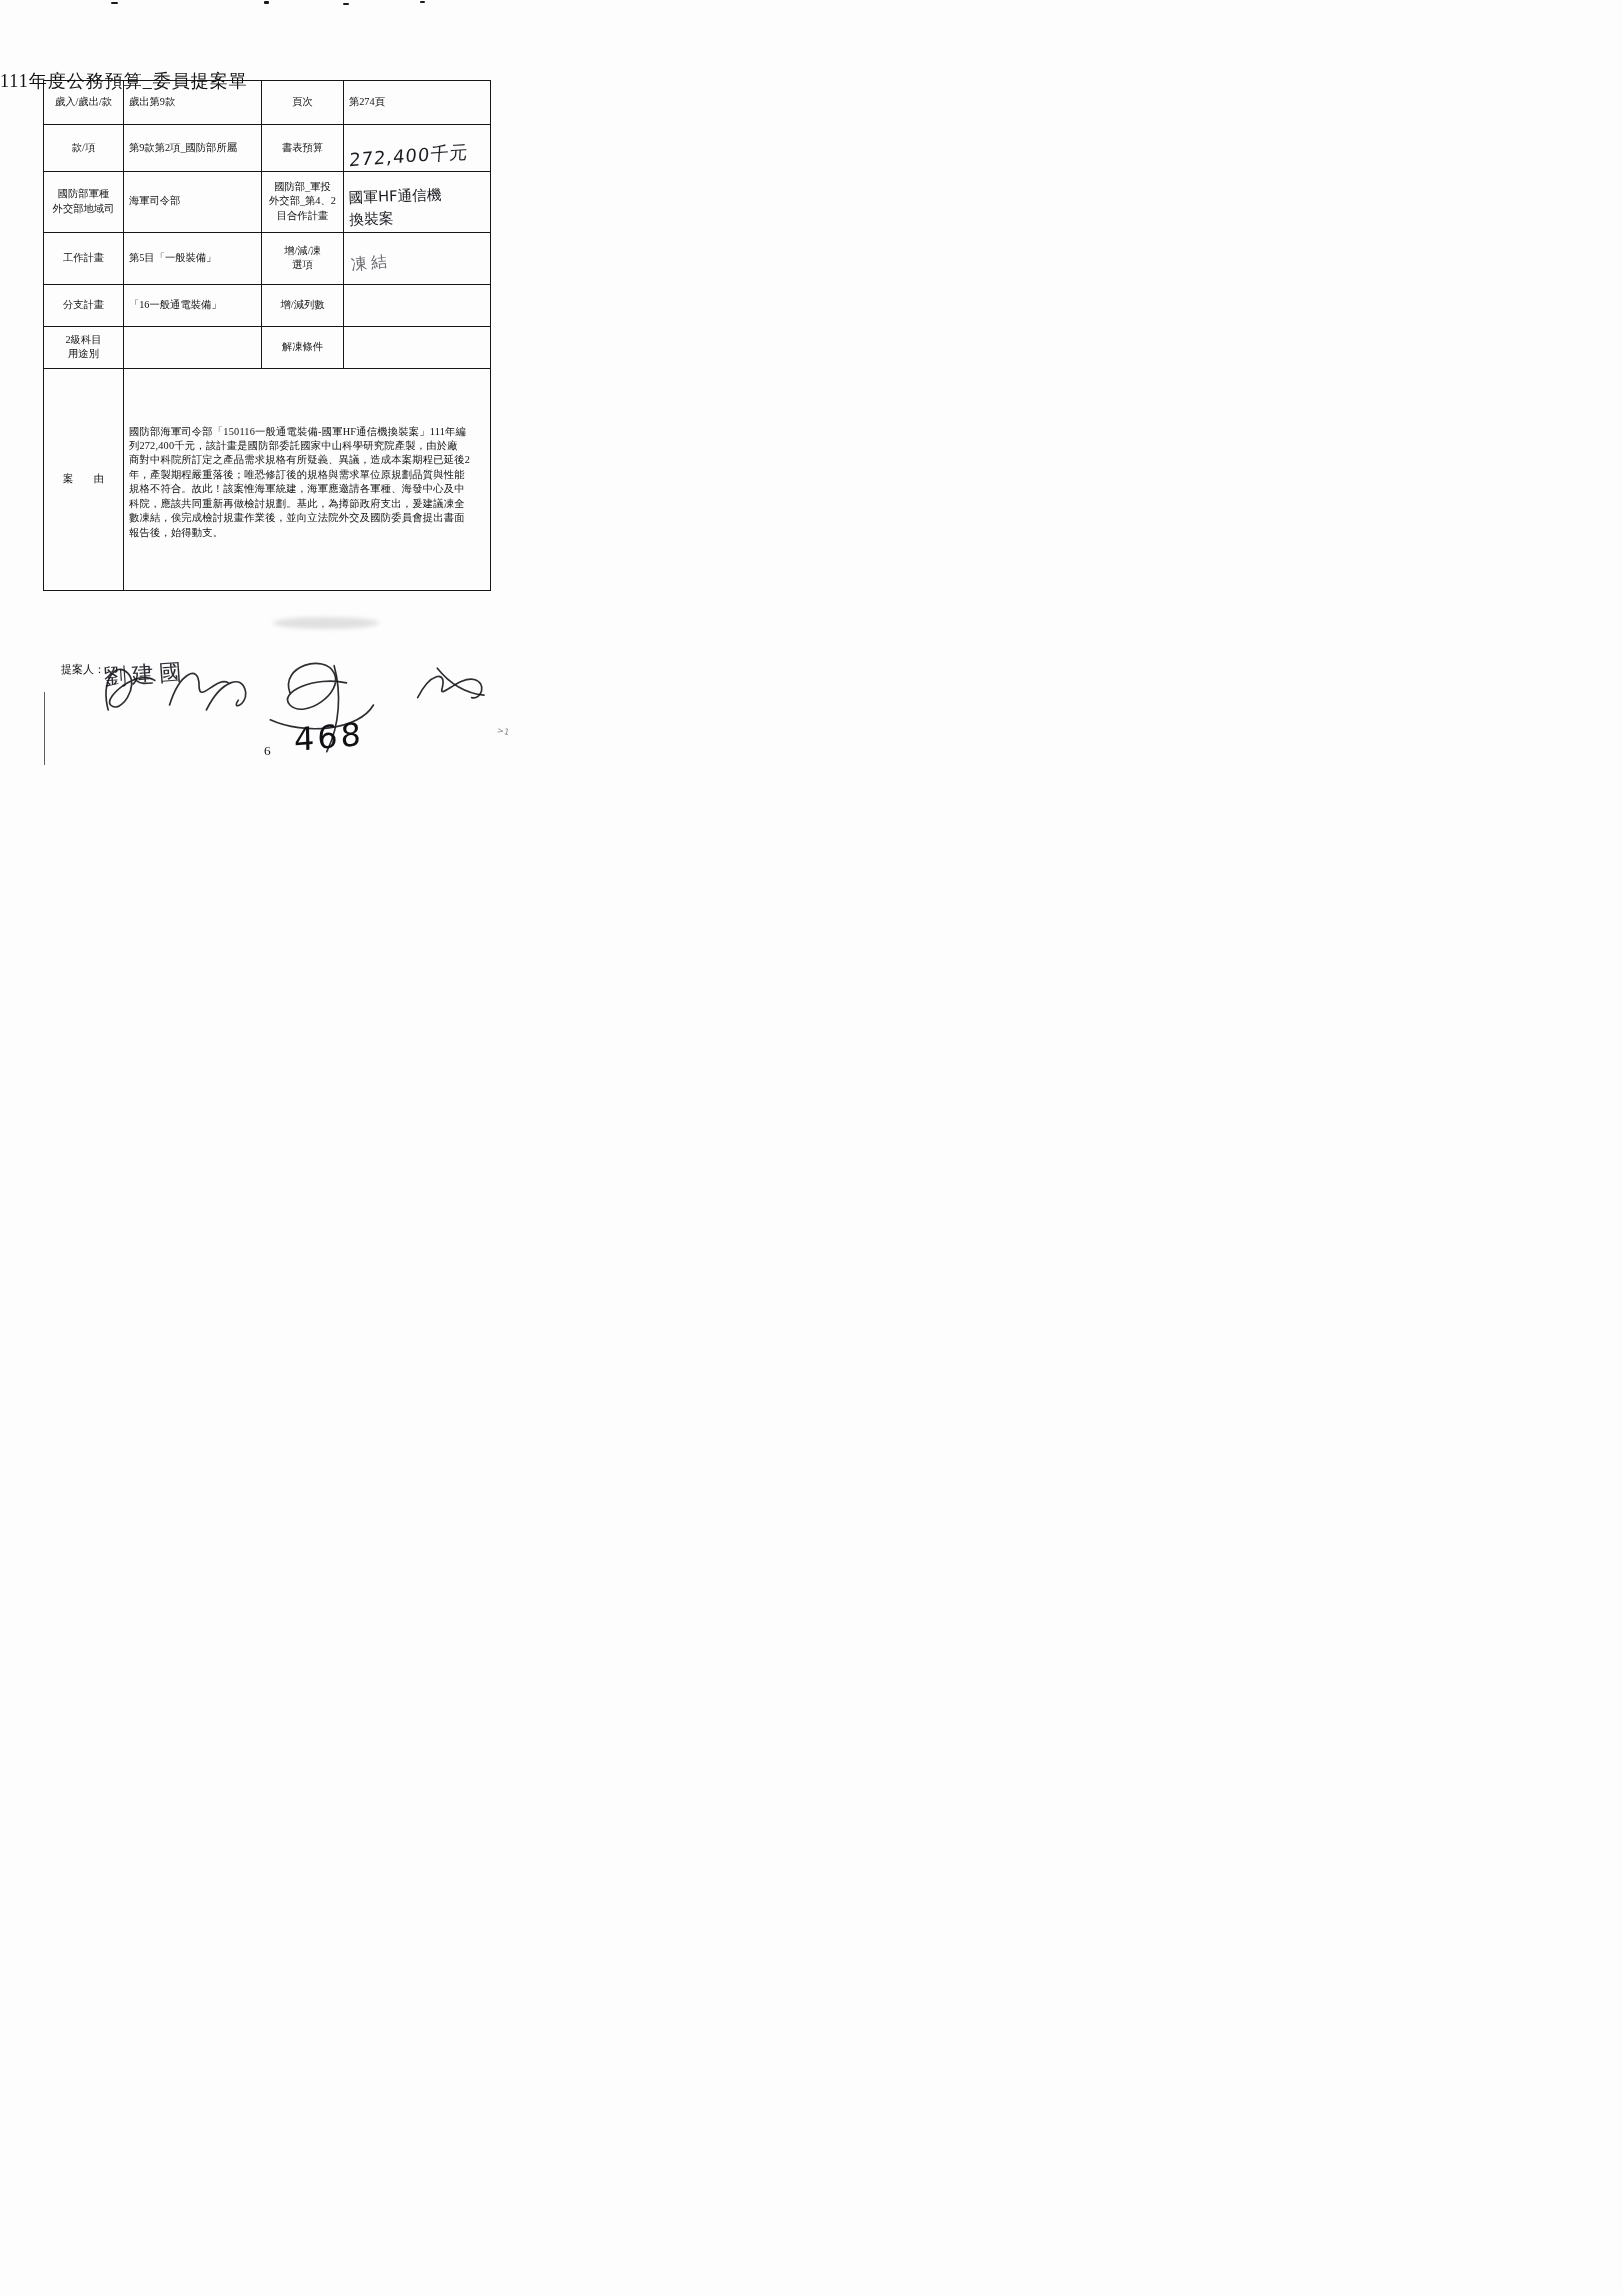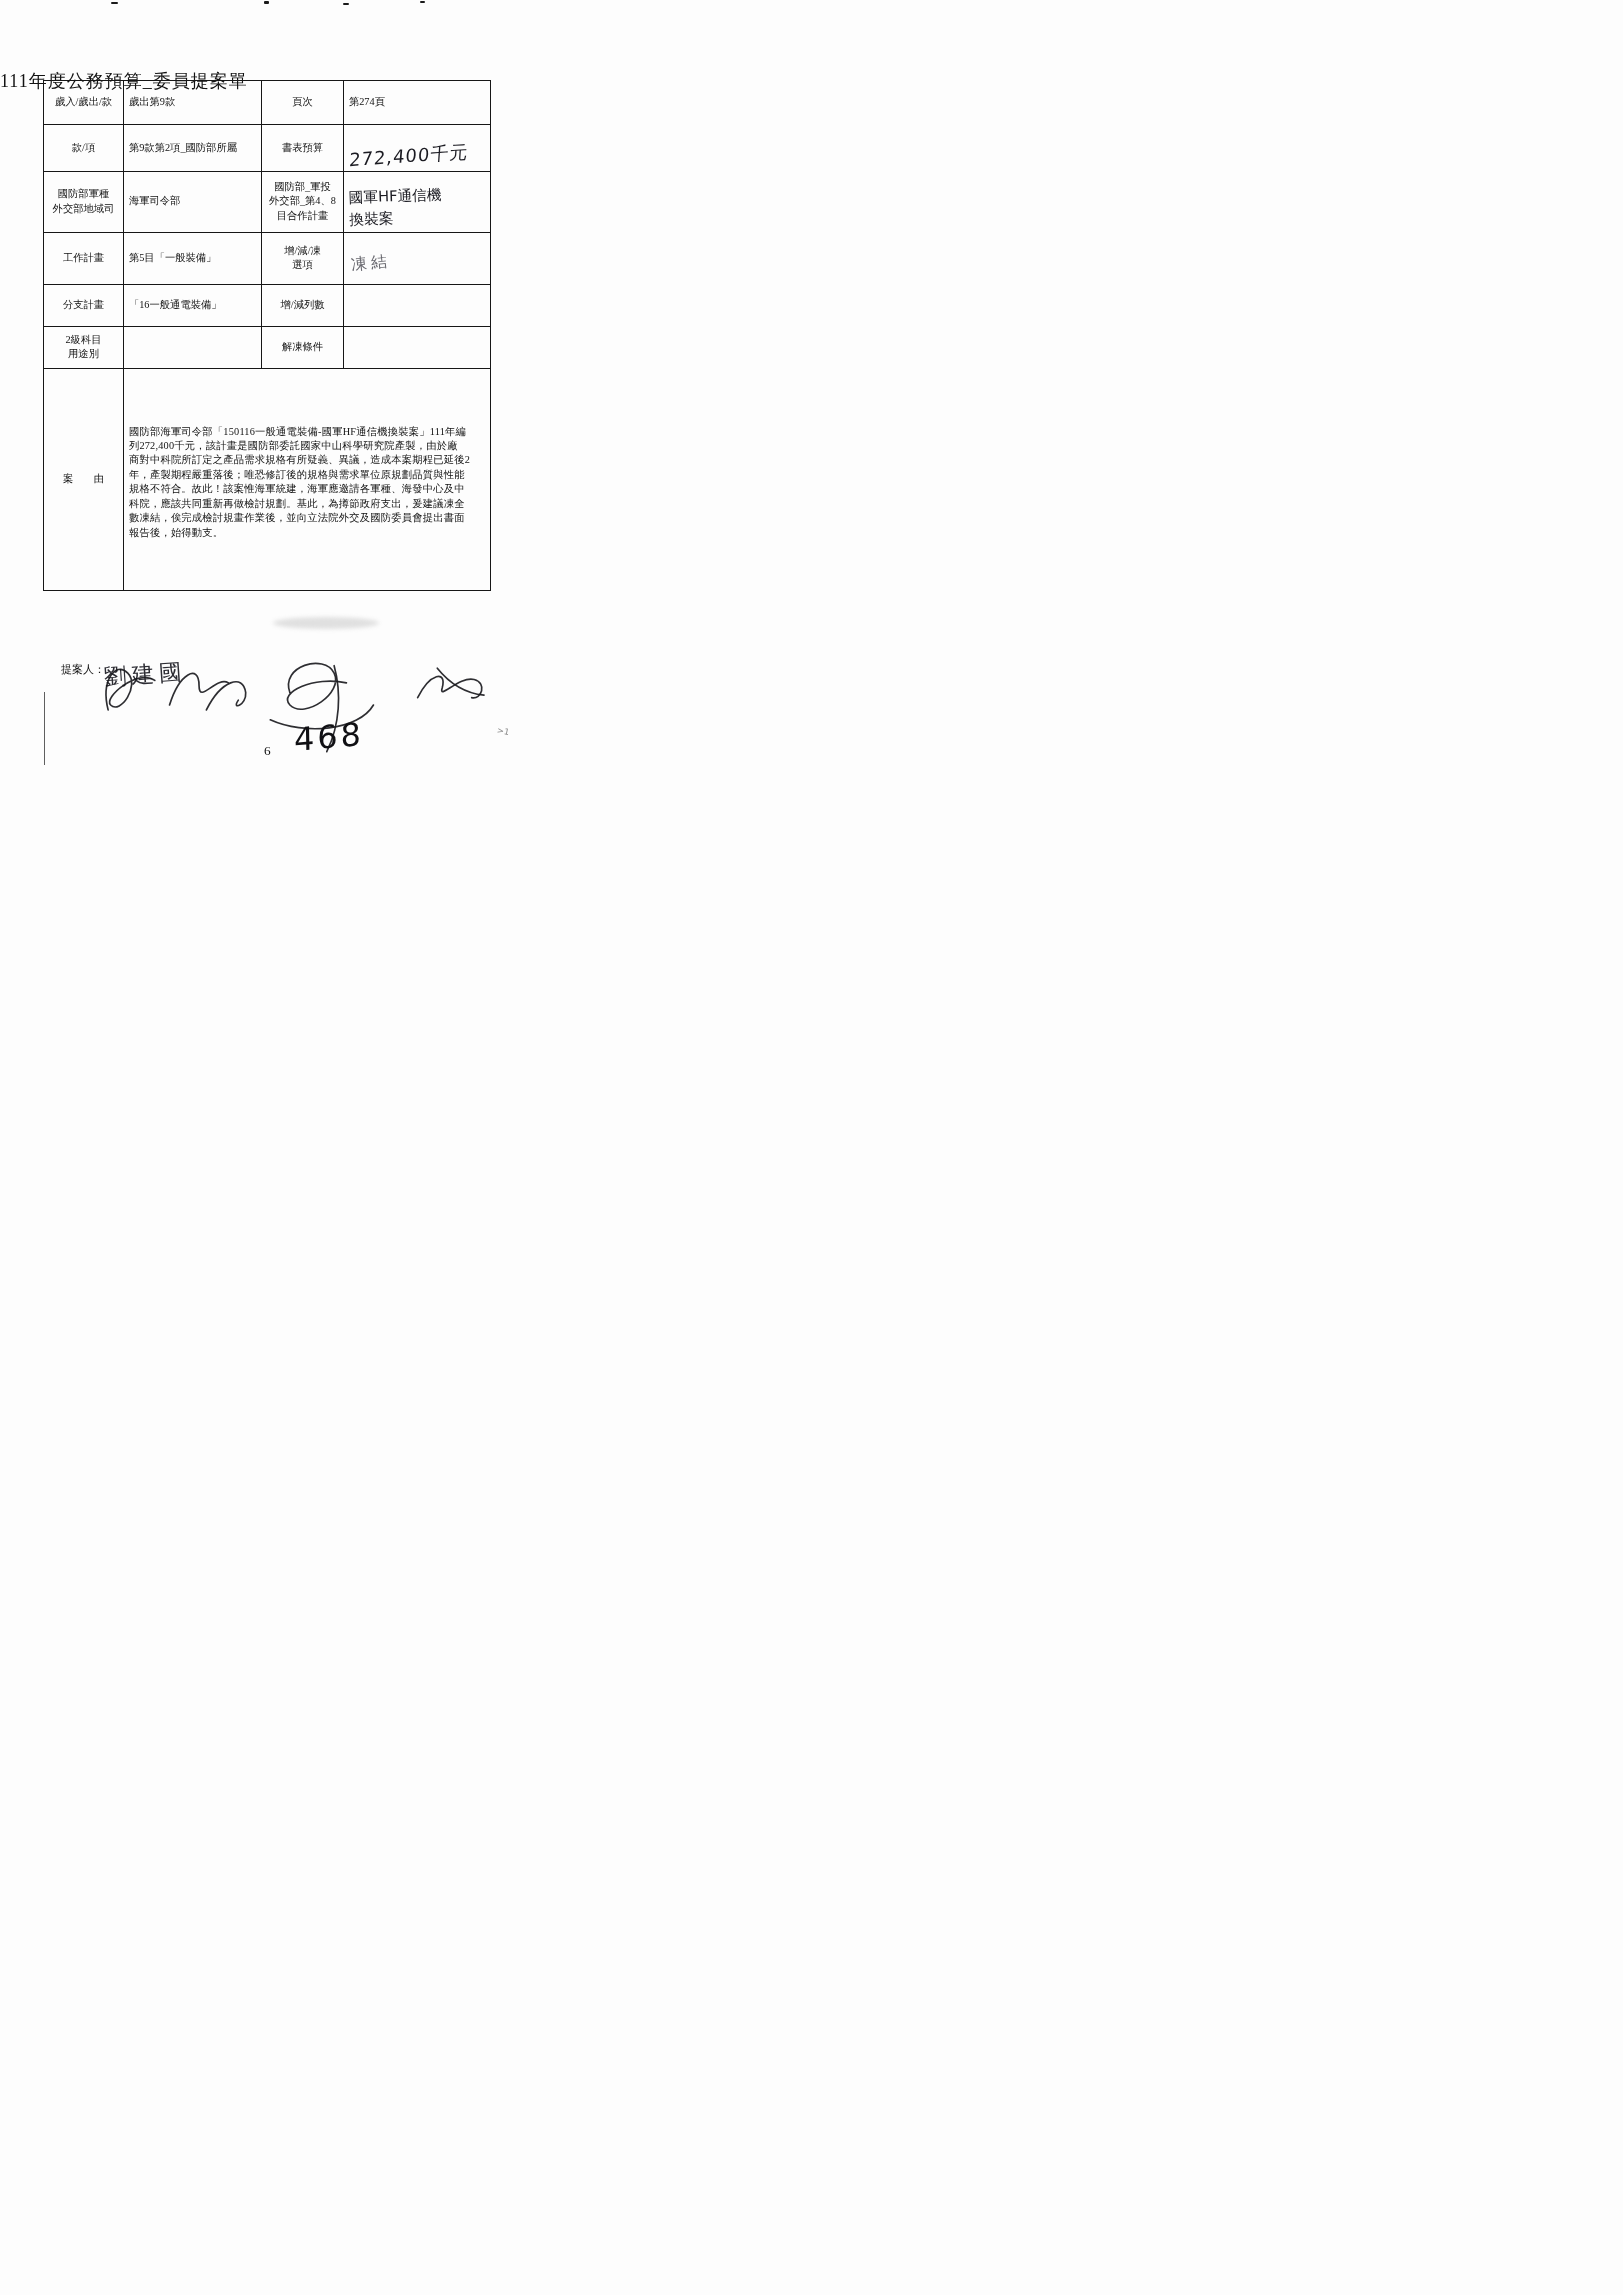--- a/index.html
+++ b/index.html
@@ -89,21 +89,21 @@
         <td class="lbl">書表預算</td>
         <td class="val">
           <span class="handwritten hw-amount">272,400千元</span>
         </td>
       </tr>
       <tr class="r3">
         <td class="lbl">國防部軍種
 外交部地域司</td>
         <td class="val">海軍司令部</td>
         <td class="lbl">國防部_軍投
-外交部_第4、8
+外交部_第4、2
 目合作計畫</td>
         <td class="val">
           <span class="handwritten hw-plan">國軍HF通信機
 換裝案</span>
         </td>
       </tr>
       <tr class="r4">
         <td class="lbl">工作計畫</td>
         <td class="val">第5目「一般裝備」</td>
         <td class="lbl">增/減/凍

